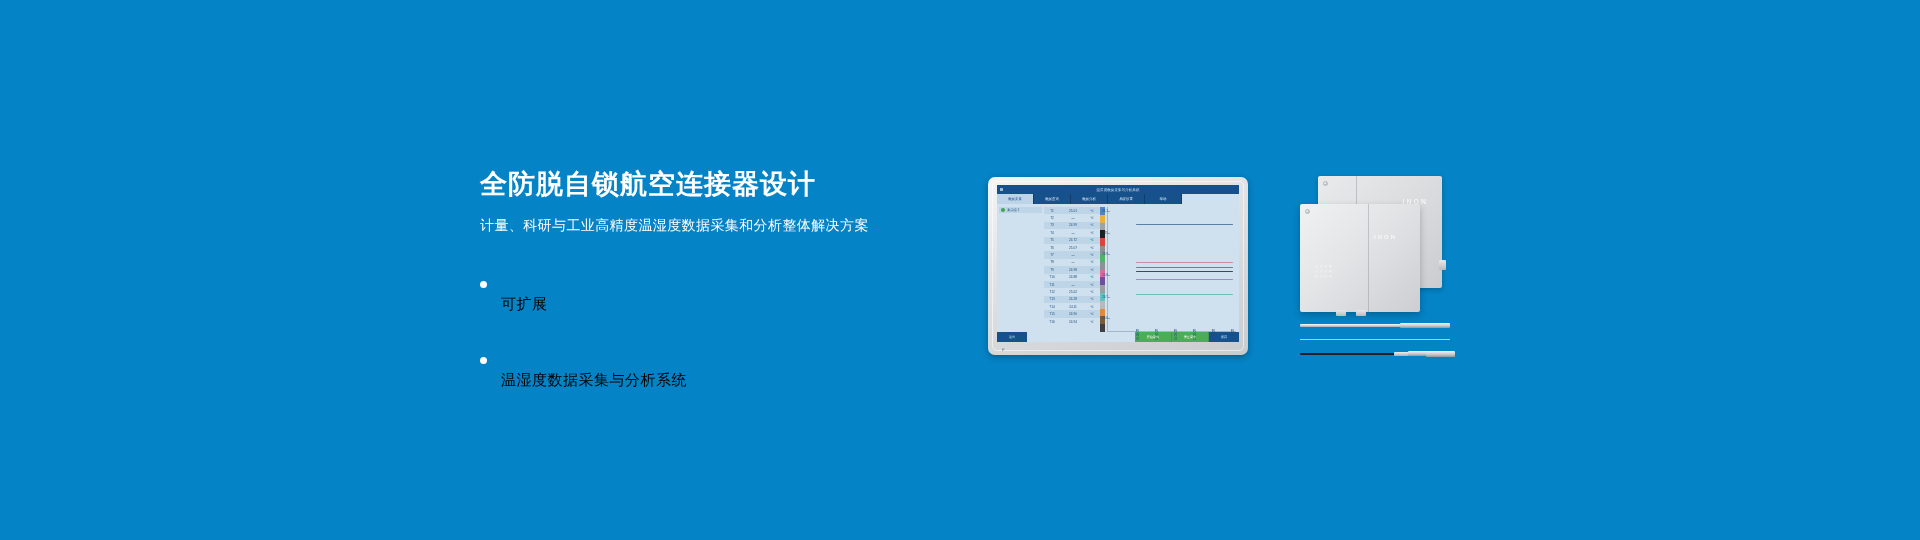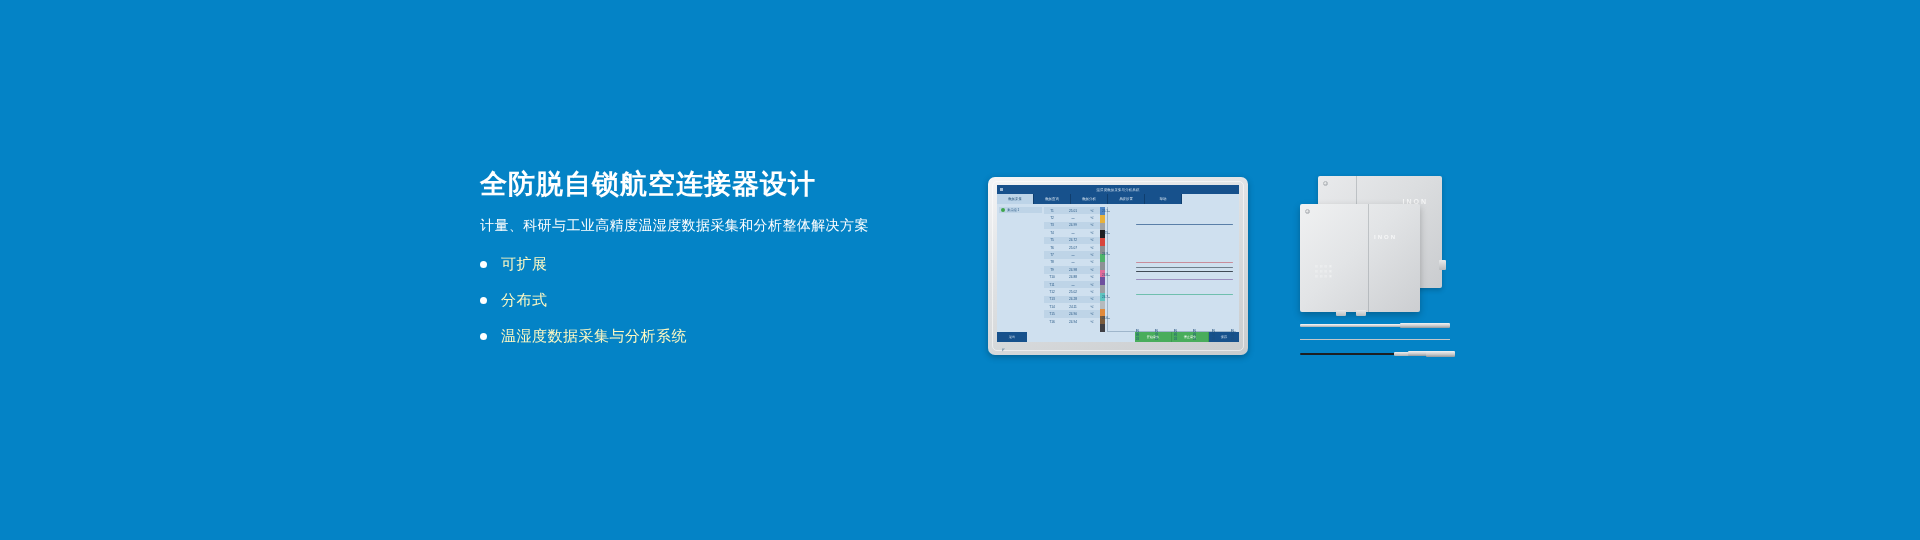--- a/index.html
+++ b/index.html
@@ -56,23 +56,24 @@
   .bullet-dot {
     width: 7px;
     height: 7px;
     border-radius: 50%;
     background: #ffffff;
     margin-right: 14px;
     flex: 0 0 auto;
   }
   .feature-label {
     font-size: 15px;
-    color: #fef9c3;
+    color: #000000;
     letter-spacing: .5px;
     white-space: nowrap;
+    margin-top: 40px;
   }
 
   
   .monitor {
     position: absolute;
     left: 988px;
     top: 177px;
     width: 260px;
     height: 178px;
   }
@@ -378,24 +379,20 @@
 
 <div id="banner">
 
   <div class="text-block">
     <h1 class="headline">全防脱自锁航空连接器设计</h1>
     <p class="subhead">计量、科研与工业高精度温湿度数据采集和分析整体解决方案</p>
     <ul class="feature-list">
       <li class="feature-item">
         <span class="bullet-dot"></span>
         <span class="feature-label">可扩展</span>
-      </li>
-      <li class="feature-item">
-        <span class="bullet-dot"></span>
-        <span class="feature-label">分布式</span>
       </li>
       <li class="feature-item">
         <span class="bullet-dot"></span>
         <span class="feature-label">温湿度数据采集与分析系统</span>
       </li>
     </ul>
   </div>
 
   <div class="monitor">
     <div class="monitor-bezel">

